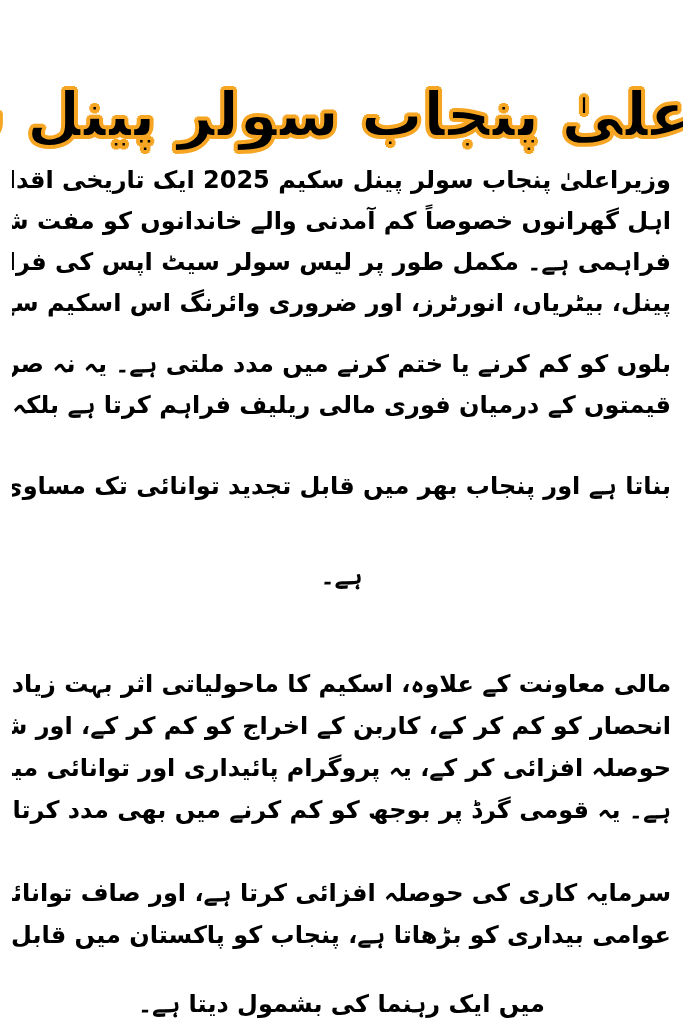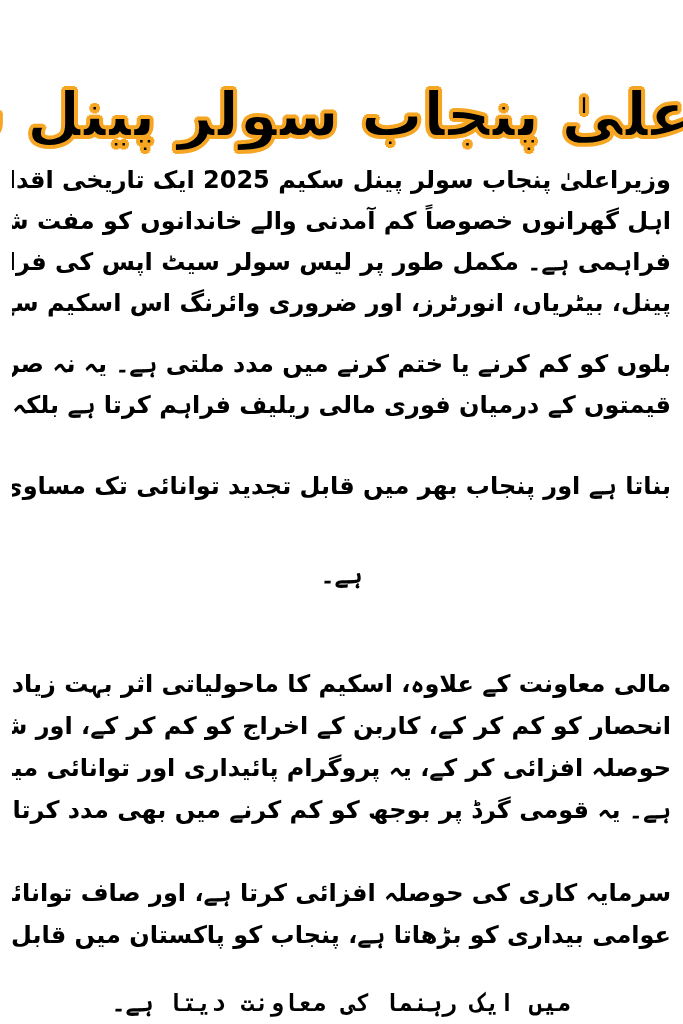--- a/index.html
+++ b/index.html
@@ -67,21 +67,20 @@
       line-height: 41px;
       white-space: nowrap;
       overflow: hidden;
       text-align: justify;
       text-align-last: justify;
       direction: rtl;
     }
     .line.center {
       text-align: center;
       text-align-last: center;
-      font-family: Liberation Mono, monospace;
     }
   </style>
 </head>
 <body>
 
 <div class="page">
 
   <h1 class="title">وزیراعلیٰ پنجاب سولر پینل سکیم</h1>
 
   <div class="para" style="top:160px;">
@@ -95,16 +94,16 @@
     <div class="line center" style="top:396px;">ہے۔</div>
   </div>
 
   <div class="para" style="top:664px;">
     <div class="line" style="top:0px;">مالی معاونت کے علاوہ، اسکیم کا ماحولیاتی اثر بہت زیادہ ہے۔ جیواشم ایندھن پر</div>
     <div class="line" style="top:42px;">انحصار کو کم کر کے، کاربن کے اخراج کو کم کر کے، اور شمسی توانائی کو اپنانے کی</div>
     <div class="line" style="top:84px;">حوصلہ افزائی کر کے، یہ پروگرام پائیداری اور توانائی میں خود کفالت کو فروغ دیتا</div>
     <div class="line" style="top:126px;">ہے۔ یہ قومی گرڈ پر بوجھ کو کم کرنے میں بھی مدد کرتا ہے، شمسی ٹیکنالوجی میں نجی</div>
     <div class="line" style="top:209px;">سرمایہ کاری کی حوصلہ افزائی کرتا ہے، اور صاف توانائی کے حل کے بارے میں</div>
     <div class="line" style="top:251px;">عوامی بیداری کو بڑھاتا ہے، پنجاب کو پاکستان میں قابل تجدید توانائی کے اقدامات</div>
-    <div class="line center" style="top:320px;">میں ایک رہنما کی معاونت دیتا ہے۔</div>
+    <div class="line center" style="top:320px;">میں ایک رہنما کی بشمول دیتا ہے۔</div>
   </div>
 
 </div>
 
 </body></html>

